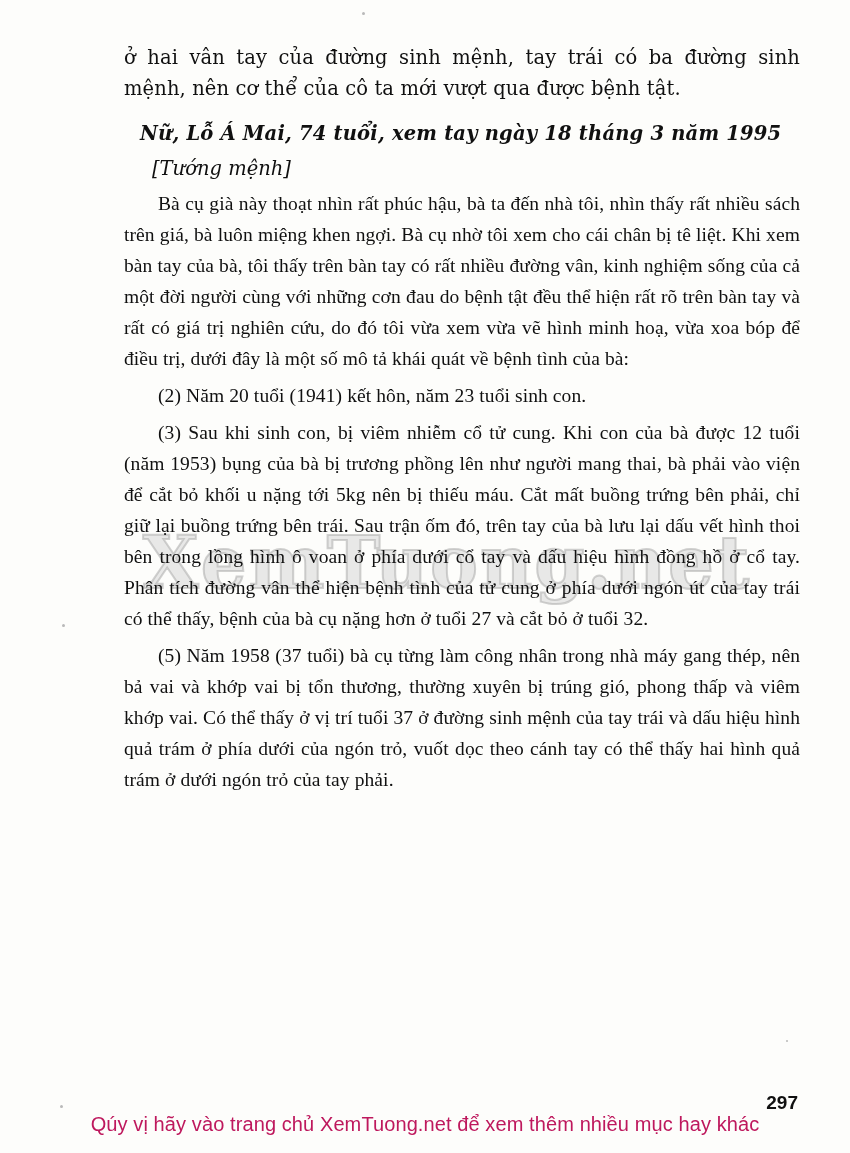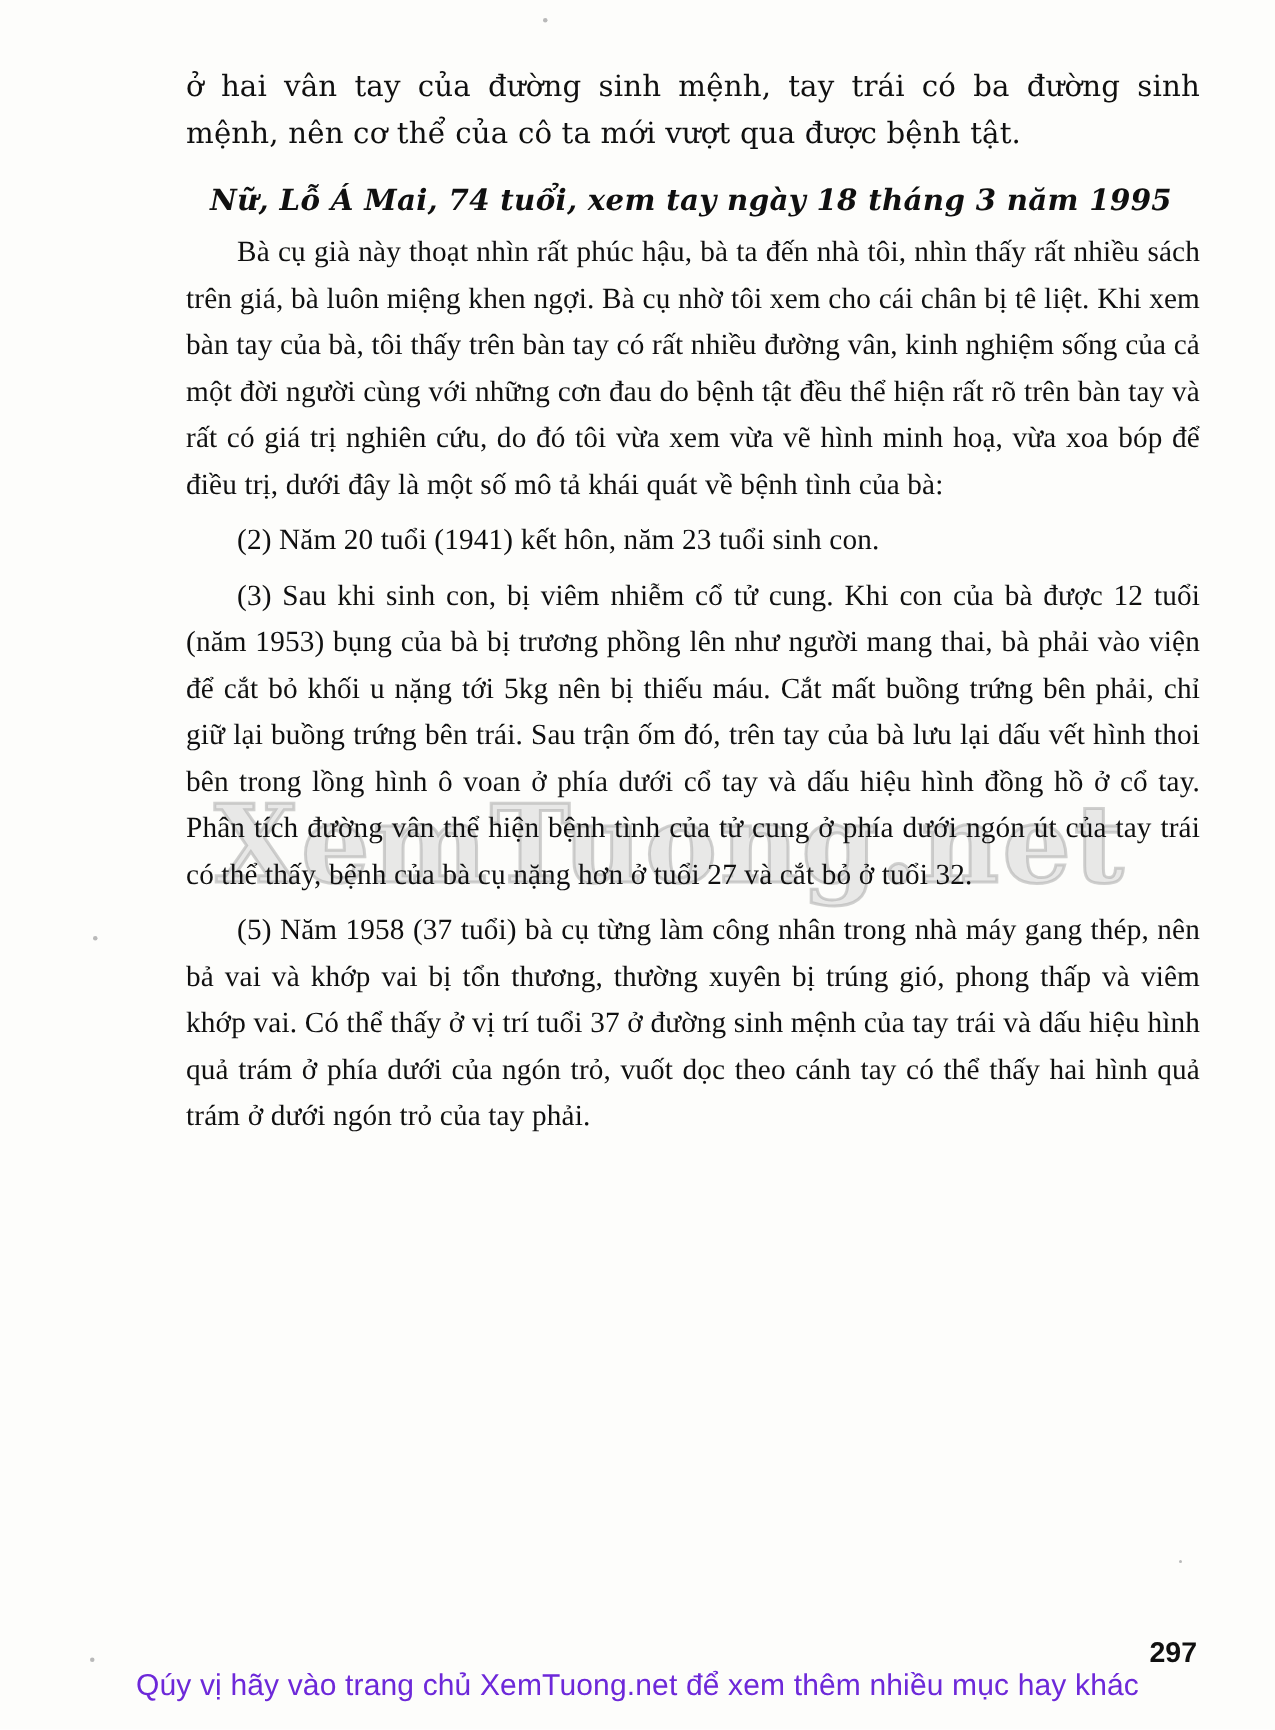--- a/index.html
+++ b/index.html
@@ -99,21 +99,21 @@
   }
 
   .footer-banner {
     position: absolute;
     left: 0;
     right: 0;
     top: 1113px;
     text-align: center;
     font-family: "Liberation Sans", sans-serif;
     font-size: 20px;
-    color: #6d28d9;
+    color: #be185d;
     letter-spacing: 0.1px;
   }
 </style>
 </head>
 <body>
 
 <div class="page">
 
   <div class="speck s1"></div>
   <div class="speck s2"></div>
@@ -121,20 +121,21 @@
   <div class="speck s4"></div>
 
   <div class="watermark">XemTuong.net</div>
 
   <div class="content">
 
     <p>ở hai vân tay của đường sinh mệnh, tay trái có ba đường sinh mệnh, nên cơ thể của cô ta mới vượt qua được bệnh tật.</p>
 
     <div class="heading">Nữ, Lỗ Á Mai, 74 tuổi, xem tay ngày 18 tháng 3 năm 1995</div>
 
+    <div class="subheading">[Tướng mệnh]</div>
 
     <p class="indent para-block">Bà cụ già này thoạt nhìn rất phúc hậu, bà ta đến nhà tôi, nhìn thấy rất nhiều sách trên giá, bà luôn miệng khen ngợi. Bà cụ nhờ tôi xem cho cái chân bị tê liệt. Khi xem bàn tay của bà, tôi thấy trên bàn tay có rất nhiều đường vân, kinh nghiệm sống của cả một đời người cùng với những cơn đau do bệnh tật đều thể hiện rất rõ trên bàn tay và rất có giá trị nghiên cứu, do đó tôi vừa xem vừa vẽ hình minh hoạ, vừa xoa bóp để điều trị, dưới đây là một số mô tả khái quát về bệnh tình của bà:</p>
 
 
     <p class="indent para-block">(2) Năm 20 tuổi (1941) kết hôn, năm 23 tuổi sinh con.</p>
 
     <p class="indent para-block">(3) Sau khi sinh con, bị viêm nhiễm cổ tử cung. Khi con của bà được 12 tuổi (năm 1953) bụng của bà bị trương phồng lên như người mang thai, bà phải vào viện để cắt bỏ khối u nặng tới 5kg nên bị thiếu máu. Cắt mất buồng trứng bên phải, chỉ giữ lại buồng trứng bên trái. Sau trận ốm đó, trên tay của bà lưu lại dấu vết hình thoi bên trong lồng hình ô voan ở phía dưới cổ tay và dấu hiệu hình đồng hồ ở cổ tay. Phân tích đường vân thể hiện bệnh tình của tử cung ở phía dưới ngón út của tay trái có thể thấy, bệnh của bà cụ nặng hơn ở tuổi 27 và cắt bỏ ở tuổi 32.</p>
 
 
     <p class="indent para-block">(5) Năm 1958 (37 tuổi) bà cụ từng làm công nhân trong nhà máy gang thép, nên bả vai và khớp vai bị tổn thương, thường xuyên bị trúng gió, phong thấp và viêm khớp vai. Có thể thấy ở vị trí tuổi 37 ở đường sinh mệnh của tay trái và dấu hiệu hình quả trám ở phía dưới của ngón trỏ, vuốt dọc theo cánh tay có thể thấy hai hình quả trám ở dưới ngón trỏ của tay phải.</p>

